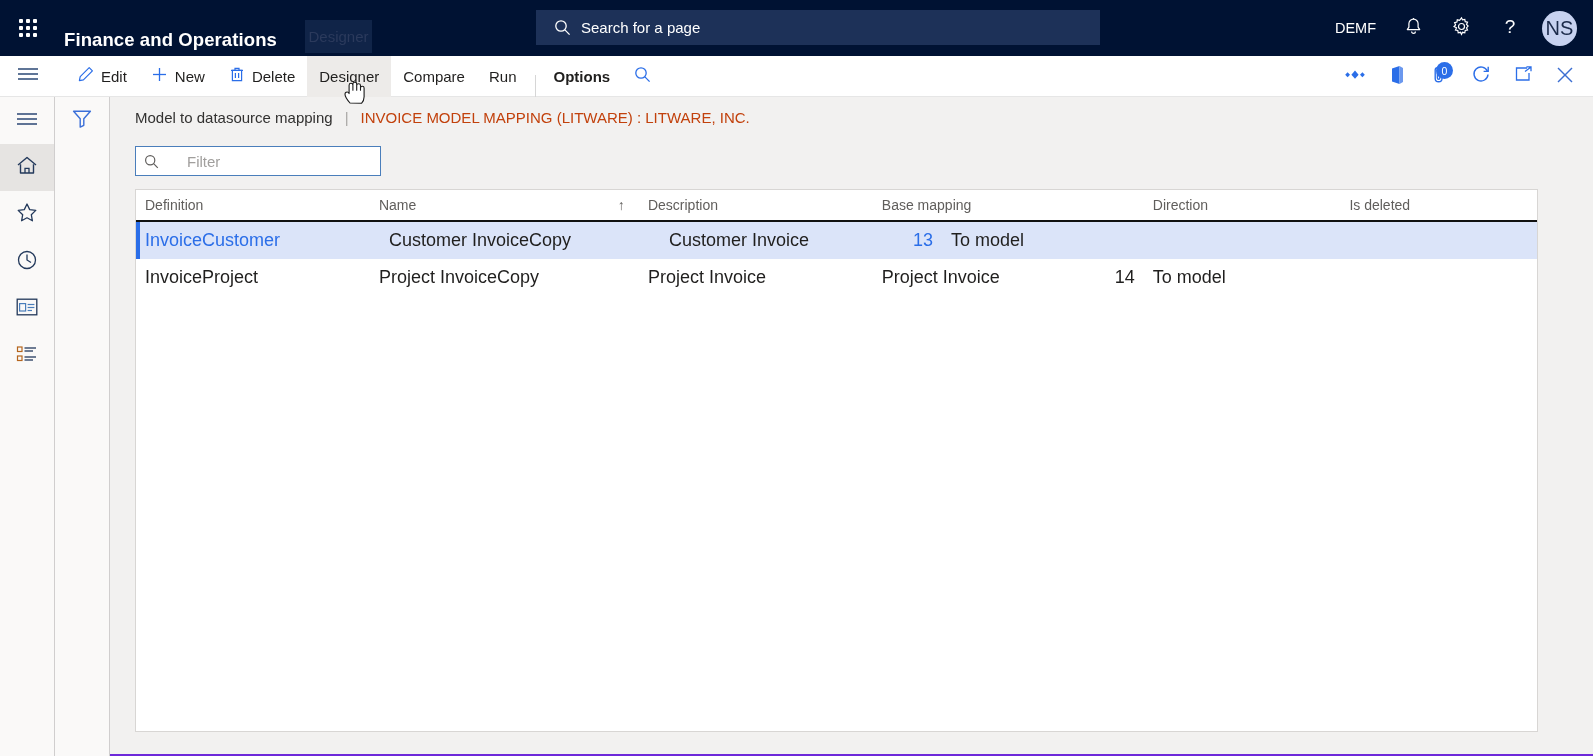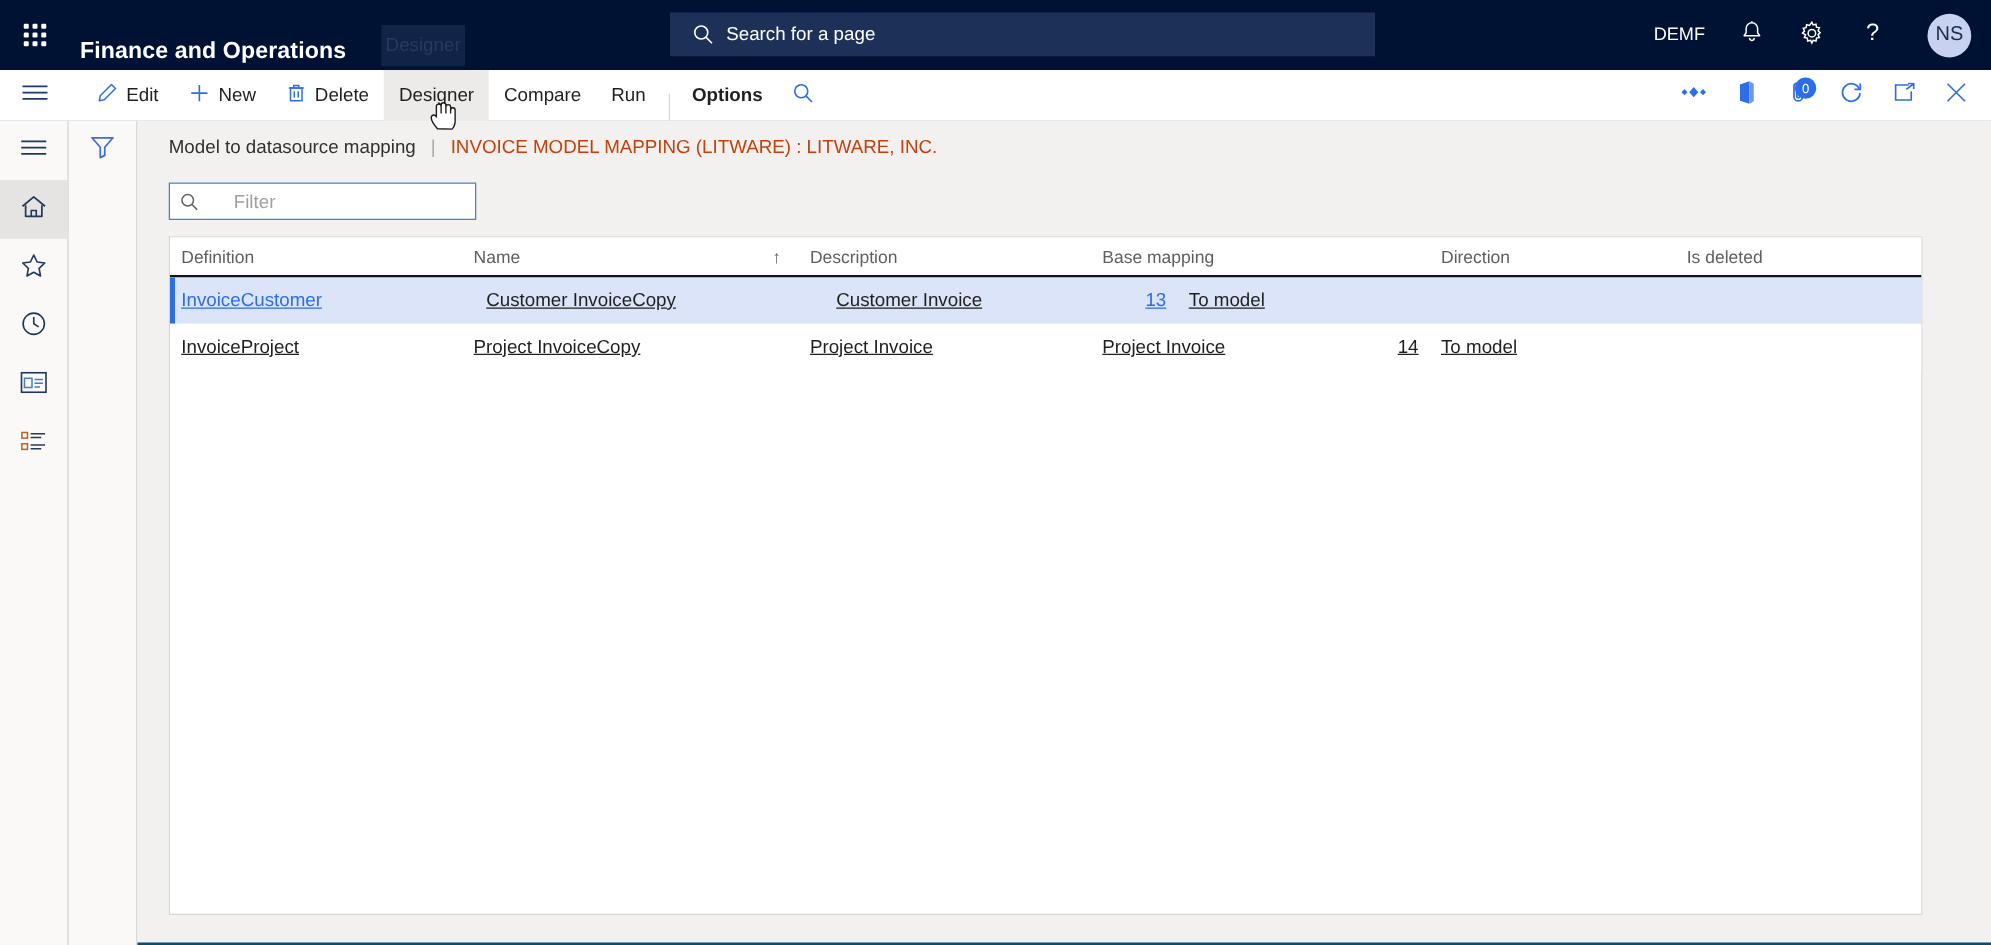--- a/index.html
+++ b/index.html
@@ -55,21 +55,21 @@
   }
   .tr-item {
     color: #ffffff; font-size: 14.5px; display: flex;
     align-items: center; justify-content: center;
     height: 56px; padding: 0 14px; cursor: pointer; white-space: nowrap;
   }
   .avatar {
     width: 35px; height: 35px; border-radius: 50%;
     background: #c7d2f0; color: #1b2a4a;
     display: flex; align-items: center; justify-content: center;
-    font-size: 16px; margin-left: 20px; cursor: pointer;
+    font-size: 20px; margin-left: 8px; cursor: pointer;
   }
 
   
   .cmdbar {
     position: absolute; left: 0; top: 56px; width: 1593px; height: 41px;
     background: #ffffff; border-bottom: 1px solid #e6e6e6;
     display: flex; align-items: center;
   }
   .hamburger-cell {
     width: 55px; height: 41px; display: flex;
@@ -120,21 +120,21 @@
   .filter-ico {
     width: 54px; height: 46px; display: flex; align-items: center;
     justify-content: center; cursor: pointer;
   }
 
   
   .content {
     position: absolute; left: 110px; top: 97px;
     width: 1483px; height: 659px;
     background: #f2f1f0;
-    border-bottom: 2px solid #0c4a6e;
+    border-bottom: 2px solid #6d28d9;
   }
   .breadcrumb {
     position: absolute; left: 25px; top: 12px;
     display: flex; align-items: center; font-size: 15px;
     color: #323130; white-space: nowrap;
   }
   .bc-caption { cursor: pointer; }
   .bc-pipe { margin: 0 12px; color: #a9a7a5; }
   .bc-title { color: #c2410c; }
 
@@ -172,23 +172,23 @@
   .grow {
     display: flex; height: 37px; align-items: center;
     background: #ffffff; position: relative; cursor: pointer;
   }
   .grow.selected { background: #dbe4f9; }
   .grow.selected::before {
     content: ""; position: absolute; left: 0; top: 0;
     width: 4px; height: 37px; background: #2b6ee8;
   }
   .gc {
-    font-size: 15px; color: #201f1e; padding: 0 9px;
+    font-size: 18px; color: #201f1e; padding: 0 9px;
     display: flex; align-items: center; height: 37px;
-    white-space: nowrap; overflow: hidden; text-decoration: underline;
+    white-space: nowrap; overflow: hidden;
   }
   .gc.num { justify-content: flex-end; }
   .gc.link { color: #2b6ee8; cursor: pointer; }
 
   
   .col-def  { width: 244px; }
   .col-name { width: 244px; }
   .col-sort { width: 36px; justify-content: center; }
   .col-desc { width: 244px; }
   .col-base { width: 244px; }

